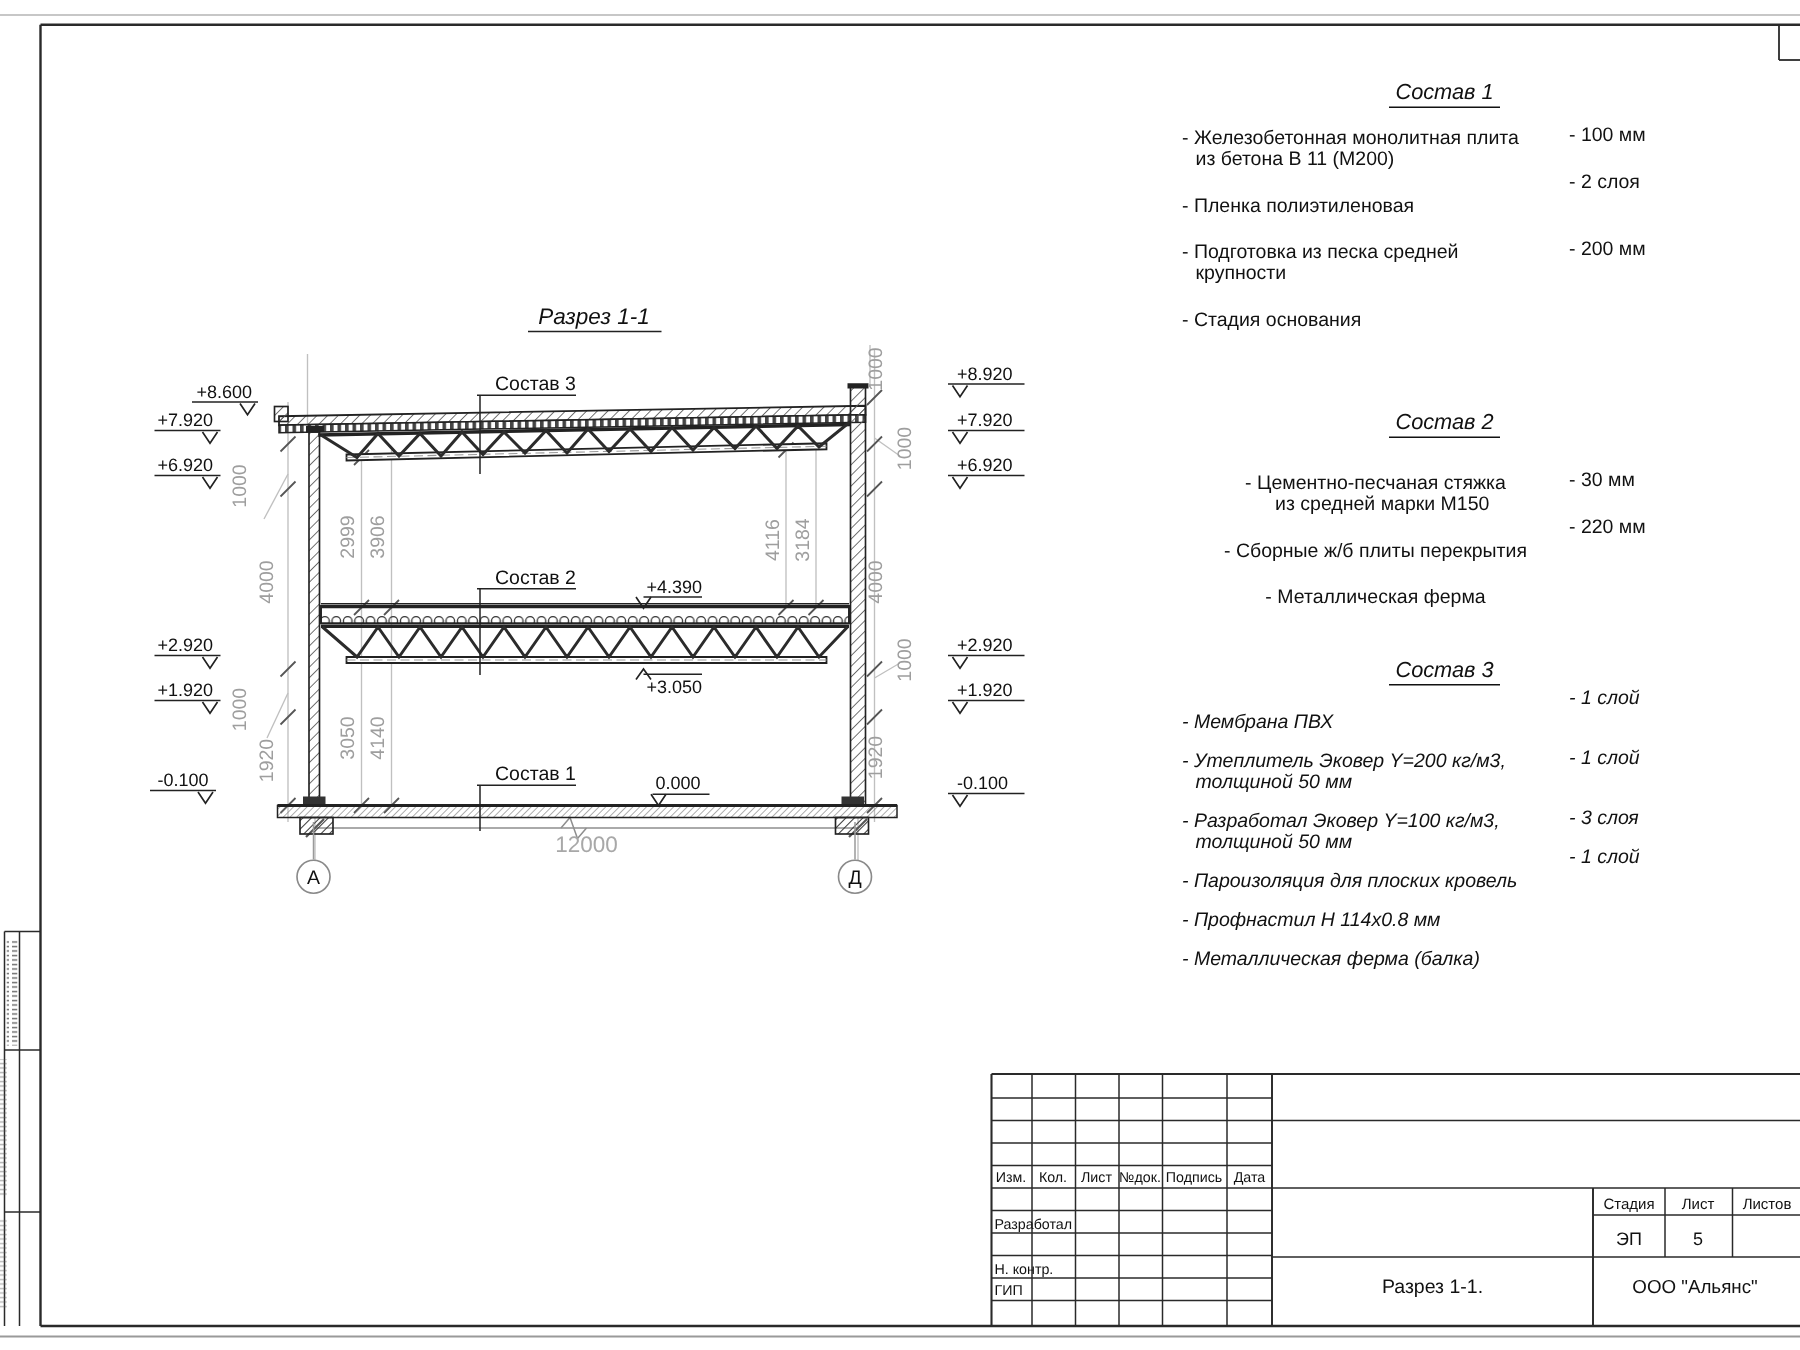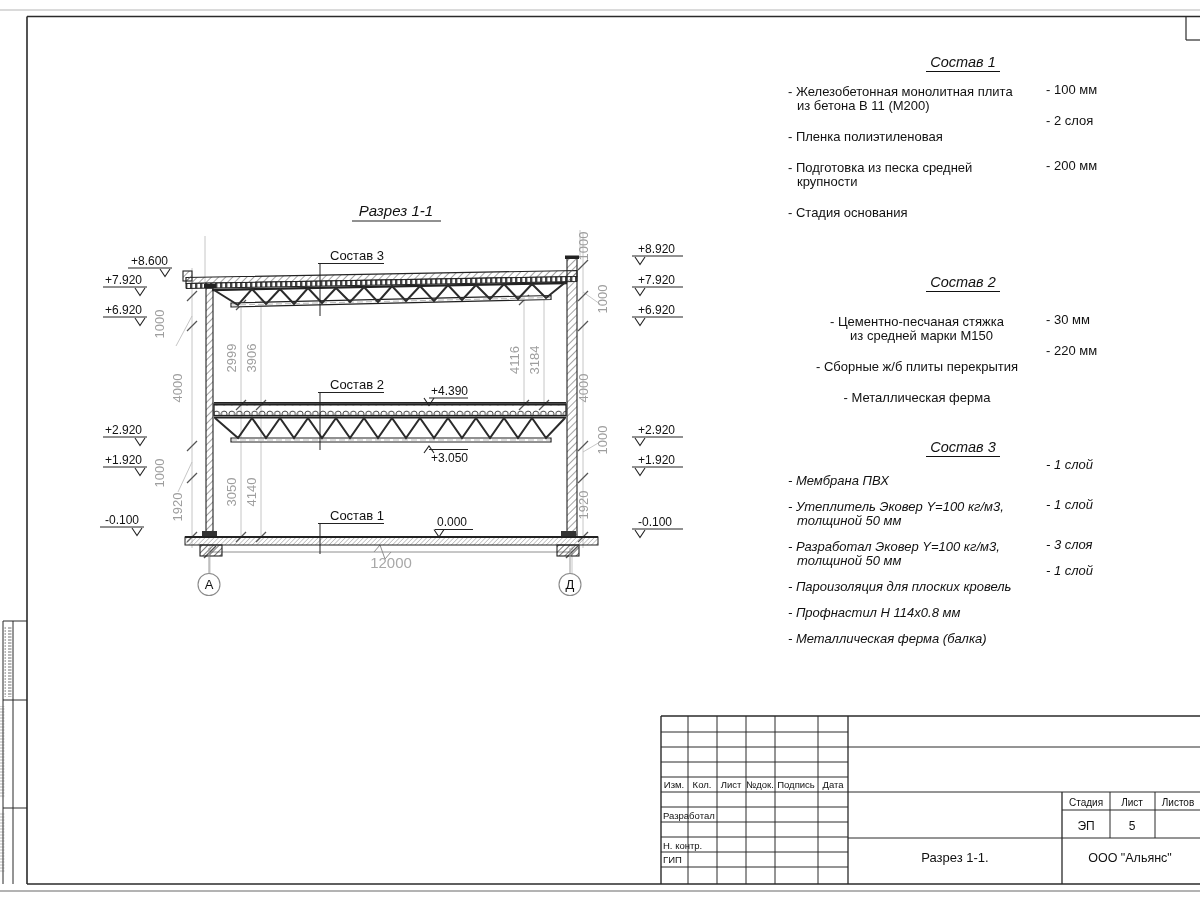--- a/index.html
+++ b/index.html
@@ -371,21 +371,21 @@
   </div>
 </div>
 
 <div class="comp b3" style="top:440px;left:788px">
   <div class="ct"><span>Состав 3</span></div>
   <div class="ci">
     <div class="l1">- Мембрана ПВХ</div>
     <span class="val">- 1 слой</span>
   </div>
   <div class="ci">
-    <div class="l1">- Утеплитель Эковер Y=100 кг/м3,</div>
+    <div class="l1">- Утеплитель Эковер Y=200 кг/м3,</div>
     <div class="l2">толщиной 50 мм</div>
     <span class="val">- 1 слой</span>
   </div>
   <div class="ci">
     <div class="l1">- Разработал Эковер Y=100 кг/м3,</div>
     <div class="l2">толщиной 50 мм</div>
     <span class="val">- 3 слоя</span>
   </div>
   <div class="ci">
     <div class="l1">- Пароизоляция для плоских кровель</div>

